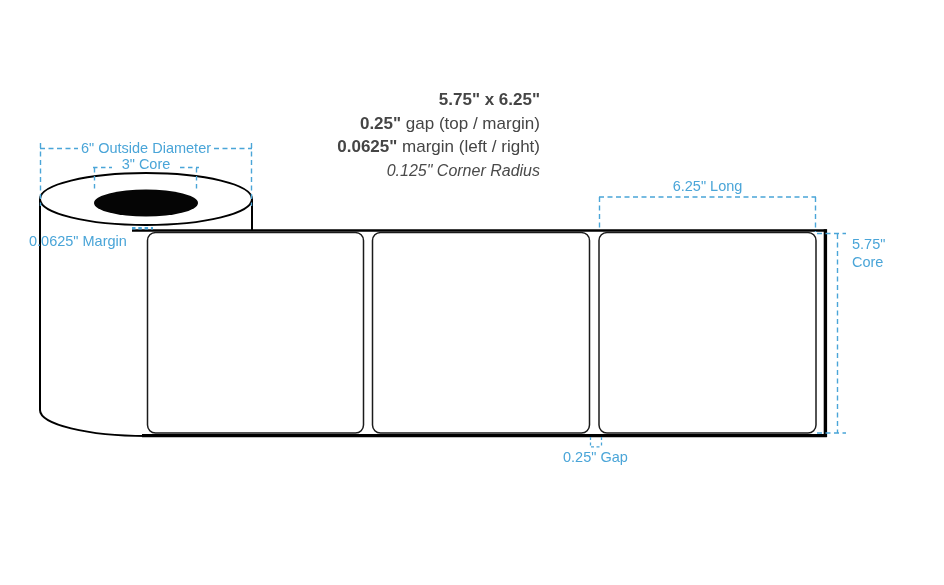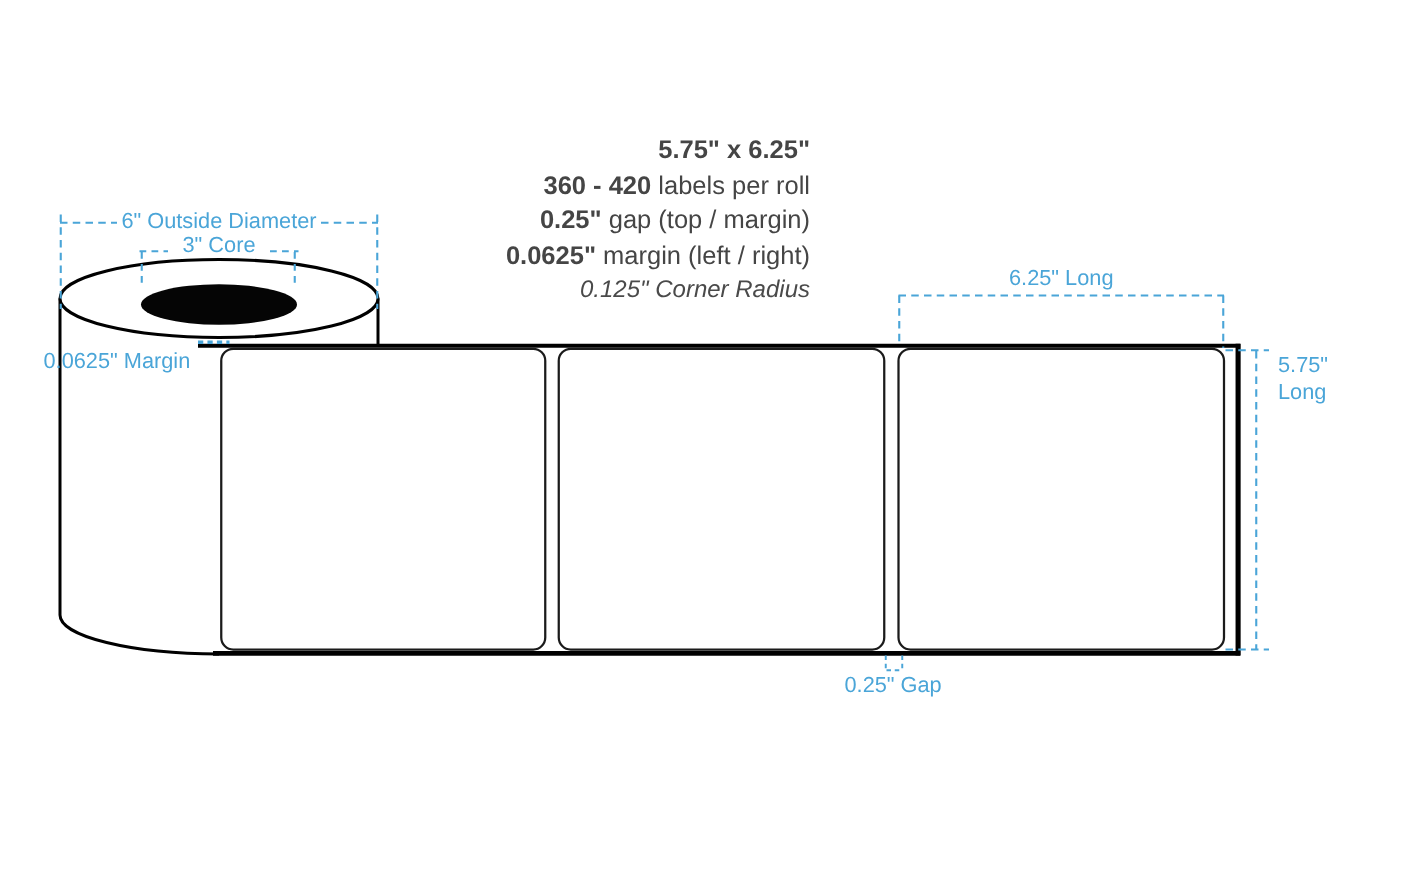--- a/index.html
+++ b/index.html
@@ -92,34 +92,33 @@
 
     <g stroke="var(--dim-blue)" stroke-width="1.3" stroke-dasharray="3 2.5" fill="none">
       <path d="M 590.5 437 V 447"></path>
       <path d="M 601.5 437 V 447"></path>
       <path d="M 591 446.8 H 601"></path>
     </g>
   </svg>
 
   <div class="spec-block">
     <div class="spec-line title">5.75" x 6.25"</div>
-    <div class="spec-line"><b>360 - 420</b> <span>labels per roll</span></div>
     <div class="spec-line"><b>0.25"</b> <span>gap (top / margin)</span></div>
     <div class="spec-line"><b>0.0625"</b> <span>margin (left / right)</span></div>
     <div class="spec-line italic">0.125" Corner Radius</div>
   </div>
 
   <div class="txt dim-txt center" style="left:38px;top:140px;width:216px;">6" Outside Diameter</div>
 
   <div class="txt dim-txt center" style="left:38px;top:156px;width:216px;">3" Core</div>
 
   <div class="txt dim-txt" style="left:29px;top:233px;">0.0625" Margin</div>
 
   <div class="txt dim-txt center" style="left:599px;top:178px;width:217px;">6.25" Long</div>
 
   <div class="txt dim-txt wide-label" style="left:852px;top:236px;">
     <div>5.75"</div>
-    <div>Long</div>
+    <div>Core</div>
   </div>
 
   <div class="txt dim-txt" style="left:563px;top:449px;">0.25" Gap</div>
 
 </div>
 
 </body></html>

